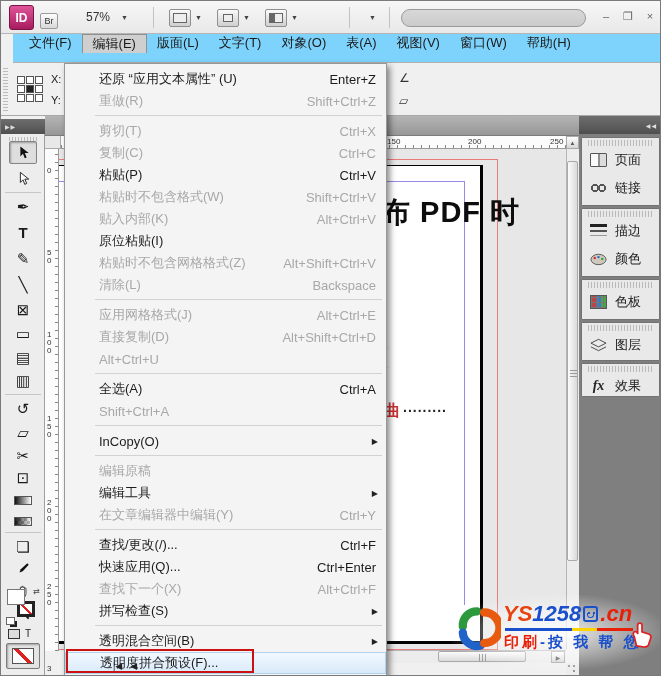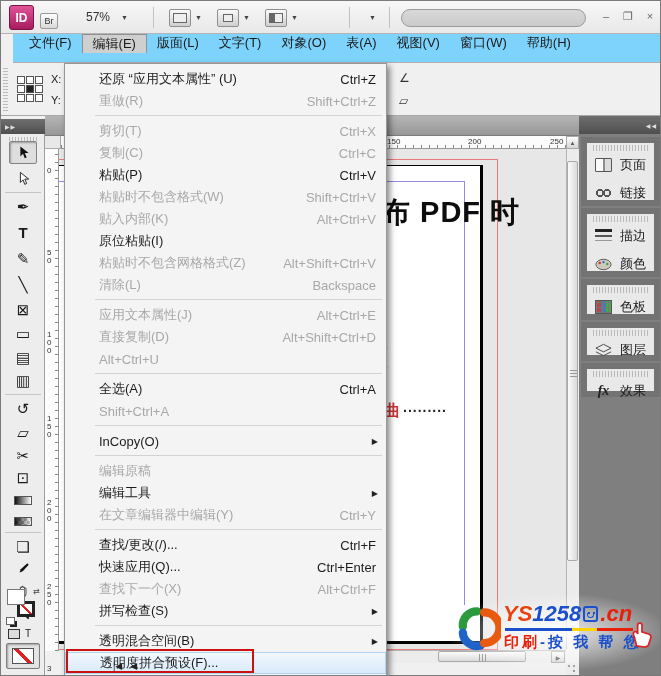--- a/index.html
+++ b/index.html
@@ -78,21 +78,21 @@
   #vthumb .grip{position:absolute;left:2px;top:208px;width:7px;height:7px;background:repeating-linear-gradient(0deg,#999 0 1px,transparent 1px 3px);}
   #hscroll{left:385px;top:649px;width:180px;height:13px;background:#ececec;border-top:1px solid #b5b5b5;}
   #hthumb{position:absolute;left:437px;top:650px;width:88px;height:11px;background:linear-gradient(#fbfbfb,#dadada);border:1px solid #a9a9a9;border-radius:2px;}
   #hthumb .grip{position:absolute;left:40px;top:2px;width:7px;height:7px;background:repeating-linear-gradient(90deg,#999 0 1px,transparent 1px 3px);}
   #resizegrip{left:565px;top:662px;width:13px;height:14px;background:#ececec;background-image:radial-gradient(circle at 3px 3px,#999 1px,transparent 1.2px),radial-gradient(circle at 8px 8px,#999 1px,transparent 1.2px),radial-gradient(circle at 8px 3px,#999 1px,transparent 1.2px);}
   #pagenav{left:112px;top:658px;height:14px;display:flex;gap:8px;align-items:center;z-index:60;font-size:9px;color:#222;}
 
   
   #dock{left:578px;top:115px;width:83px;height:561px;background:#7f7f7f;}
   #dockhead{left:578px;top:115px;width:83px;height:18px;background:linear-gradient(#6e6e6e,#4f4f4f);display:flex;align-items:center;justify-content:flex-end;padding-right:5px;color:#ddd;font-size:6px;letter-spacing:1px;}
-  .dkgroup{position:absolute;left:580px;width:79px;background:#e9e9e9;border:6px solid #737373;border-radius:1px;}
+  .dkgroup{position:absolute;left:580px;width:79px;background:#e9e9e9;border:1px solid #737373;border-radius:1px;}
   .dkgrip{height:6px;background:repeating-linear-gradient(90deg,#b9b9b9 0 1px,transparent 1px 3px);margin:2px 6px 0 6px;}
   .dkbtn{height:28px;display:flex;align-items:center;gap:8px;padding-left:8px;}
   .dkbtn .lbl{font-size:13px;color:#1a1a1a;}
   .dkic{width:17px;height:14px;flex:0 0 auto;position:relative;}
   .ic-pages{border:1px solid #555;border-radius:1px;background:linear-gradient(90deg,#fafafa 0 7px,#8f8f8f 7px 9px,#dcdcdc 9px);}
   .ic-links{background:radial-gradient(circle at 5px 7px,transparent 2.2px,#555 2.4px 4px,transparent 4.3px),radial-gradient(circle at 12px 7px,transparent 2.2px,#555 2.4px 4px,transparent 4.3px);}
   .ic-stroke{background:linear-gradient(#222 0 3px,transparent 3px 6px,#555 6px 8px,transparent 8px 11px,#999 11px 12px,transparent 12px);}
   .ic-swatches{border:1px solid #555;background-image:repeating-linear-gradient(0deg,#777 0 1px,transparent 1px 5px),repeating-linear-gradient(90deg,#777 0 1px,transparent 1px 6px),linear-gradient(90deg,#b44 0 5px,#47b 5px 10px,#4a4 10px);}
   .ic-fx{font-size:14px;font-style:italic;font-weight:bold;font-family:"Liberation Serif","DejaVu Serif",serif;color:#222;width:17px;text-align:center;}
 
@@ -404,21 +404,21 @@
     <div class="dkgrip"></div>
     <div class="dkbtn">
       <span class="ic-fx">fx</span>
       <span class="lbl">效果</span>
     </div>
   </div>
 
   <div id="editmenu" class="abs">
     <div class="mi">
         <span class="lab">还原 “应用文本属性” (U)</span>
-        <span class="sc">Ctrl+Z</span>
+        <span class="sc">Enter+Z</span>
       </div>
     <div class="mi dis">
         <span class="lab">重做(R)</span>
         <span class="sc">Shift+Ctrl+Z</span>
       </div>
     <div class="msep"></div>
     <div class="mi dis">
         <span class="lab">剪切(T)</span>
         <span class="sc">Ctrl+X</span>
       </div>
@@ -445,21 +445,21 @@
     <div class="mi dis">
         <span class="lab">粘贴时不包含网格格式(Z)</span>
         <span class="sc">Alt+Shift+Ctrl+V</span>
       </div>
     <div class="mi dis">
         <span class="lab">清除(L)</span>
         <span class="sc">Backspace</span>
       </div>
     <div class="msep"></div>
     <div class="mi dis">
-        <span class="lab">应用文本属性(J)</span>
+        <span class="lab">应用网格格式(J)</span>
         <span class="sc">Alt+Ctrl+E</span>
       </div>
     <div class="mi dis">
         <span class="lab">直接复制(D)</span>
         <span class="sc">Alt+Shift+Ctrl+D</span>
       </div>
     <div class="mi dis">
         <span class="sc">Alt+Ctrl+U</span>
       </div>
     <div class="msep"></div>

